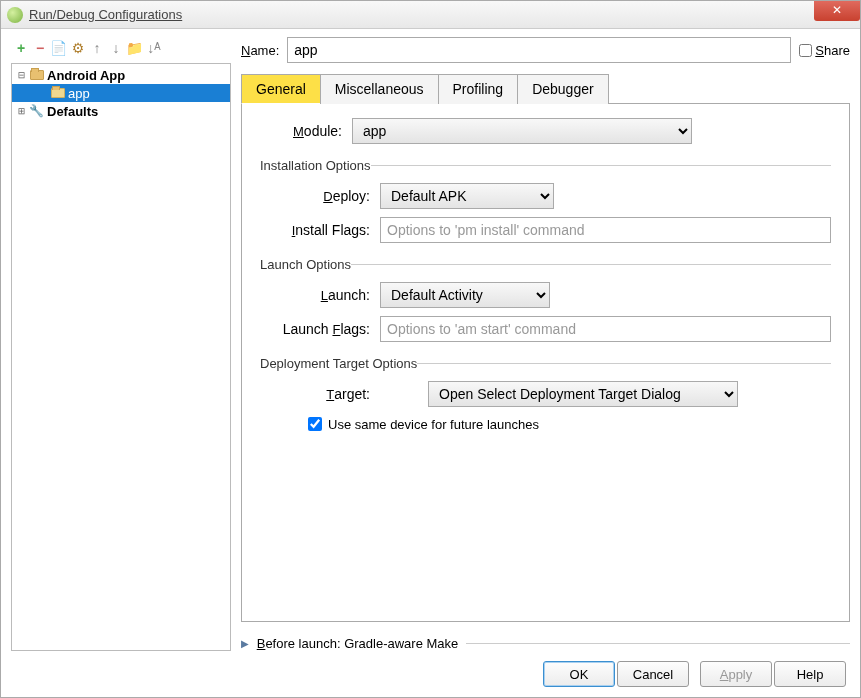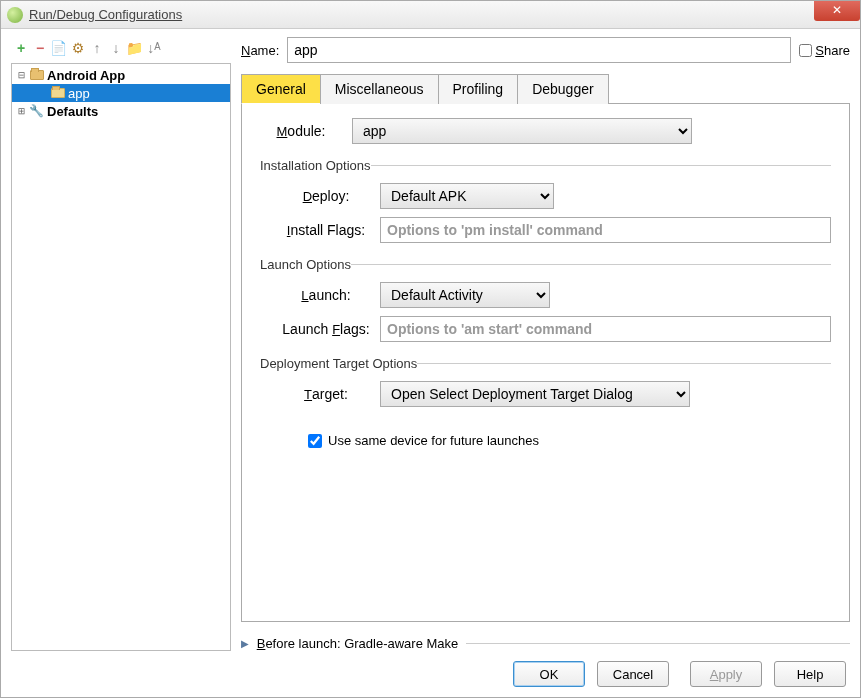--- a/index.html
+++ b/index.html
@@ -43,42 +43,42 @@
 .share-box { display: flex; align-items: center; gap: 3px; }
 .share-box input[type=checkbox] { width: 13px; height: 13px; }
 
 .tabs { display: flex; border-bottom: 1px solid #aaa; }
 .tab { padding: 6px 14px; border: 1px solid #aaa; border-bottom: none; background: #f4f4f4; margin-right: -1px; cursor: pointer; font-size: 14px; position: relative; top: 1px; }
 .tab.active { background: #fde047; border-bottom: 1px solid #fff; }
 
 .tab-body { border: 1px solid #aaa; border-top: none; padding: 14px 18px; flex: 1; overflow: auto; }
 
 .form-row { display: flex; align-items: center; gap: 10px; margin-bottom: 8px; }
-.form-row label { min-width: 82px; text-align: center; font-size: 14px; }
+.form-row label { min-width: 82px; text-align: right; font-size: 14px; }
 .form-row.indent label { margin-left: 22px; min-width: 88px; }
 .form-row select, .form-row input[type=text] { height: 26px; border: 1px solid #aaa; padding: 0 6px; background: #fff; font-size: 14px; }
 .form-row select { background: linear-gradient(#f8f8f8, #e4e4e4); }
 .form-row input[type=text]::placeholder { color: #999; }
 .module-select { flex: 1; max-width: 340px; display: flex; align-items: center; gap: 6px; padding: 0 6px; }
 .deploy-select { width: 174px; }
 .launch-select { width: 170px; }
-.target-select { width: 310px; }
-.flags-input { flex: 1; font-weight: bold; }
+.target-select { width: 310px; margin-left: 48px; }
+.flags-input { flex: 1; }
 
 .section-hdr { display: flex; align-items: center; margin: 14px 0 10px 0; font-size: 14px; color: #333; }
 .section-hdr .line { flex: 1; height: 1px; background: #ccc; }
 
-.checkbox-row { display: flex; align-items: flex-end; gap: 6px; margin-left: 48px; margin-top: 26px; font-size: 14px; }
+.checkbox-row { display: flex; align-items: flex-start; gap: 6px; margin-left: 48px; margin-top: 10px; font-size: 14px; }
 .checkbox-row input { width: 14px; height: 14px; }
 
 .before-launch { display: flex; align-items: center; gap: 8px; margin-top: 14px; font-size: 14px; }
 .before-launch .tri { color: #5a7aa0; font-size: 10px; }
 .before-launch .line { flex: 1; height: 1px; background: #ccc; }
 
-.footer { position: absolute; bottom: 0; left: 0; right: 0; height: 46px; display: flex; justify-content: flex-end; align-items: center; gap: 12px; padding: 0 14px; background: #fff; }
+.footer { position: absolute; bottom: 0; left: 0; right: 0; height: 46px; display: flex; justify-content: flex-end; align-items: center; gap: 2px; padding: 0 14px; background: #fff; }
 .footer button { min-width: 72px; height: 26px; border: 1px solid #999; background: linear-gradient(#fdfdfd, #ececec); border-radius: 3px; cursor: pointer; font-size: 13px; }
 .footer button.primary { border: 1px solid #3b8fd0; box-shadow: 0 0 0 1px #a8d0f0 inset; }
 .footer button:disabled { color: #999; margin-left: 9px; }
 .ul { text-decoration: underline; }
 </style>
 </head>
 <body>
 
 <div class="titlebar">
   <div class="app-icon"></div>

